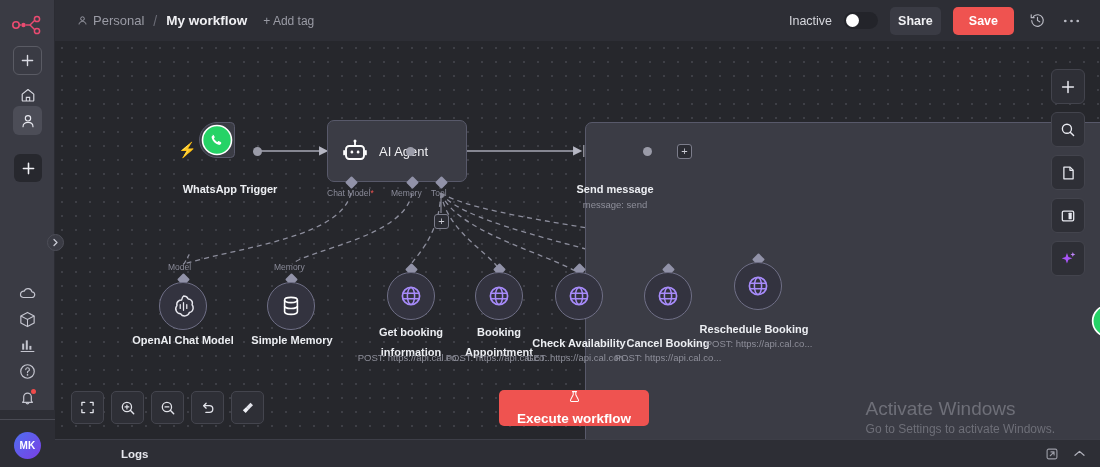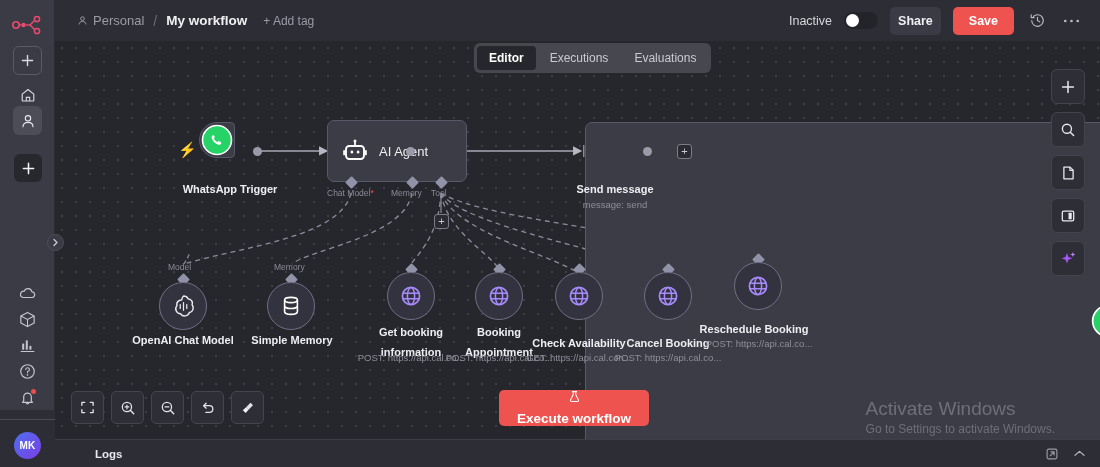--- a/index.html
+++ b/index.html
@@ -106,21 +106,21 @@
   .rt-btn { width:34px; height:35px; border-radius:6px; background:#2e2f36;
     border:1px solid #43444d; display:flex; align-items:center; justify-content:center;
     cursor:pointer; color:#e2e3ea; }
 
   
   .wm { position:absolute; right:45px; top:398px; text-align:left; z-index:11; }
   .wm1 { color:#6e6f78; font-size:19px; }
   .wm2 { color:#6e6f78; font-size:12px; margin-top:2px; }
   .logs { position:absolute; left:55px; top:439px; width:1045px; height:28px;
     background:#2d2e35; border-top:1px solid #3d3e47; display:flex; align-items:center; }
-  .logs-t { color:#e6e7ed; font-size:11.5px; font-weight:bold; margin-left:0; cursor:pointer;padding-left:40px; }
+  .logs-t { color:#e6e7ed; font-size:11.5px; font-weight:bold; margin-left:26px; cursor:pointer;padding-left:40px; }
   .logs-right { position:absolute; right:14px; display:flex; align-items:center; gap:14px; }
   .logs-ico { color:#9a9ba5; display:flex; align-items:center; cursor:pointer; }
 </style>
 </head>
 <body>
 
 <div class="app">
 
   <div class="sidebar">
     <div class="logo">
@@ -232,25 +232,20 @@
       <div class="hdr-ico">
         <svg width="17" height="6" viewBox="0 0 18 6">
           <circle cx="2.4" cy="3" r="1.45" fill="#b8b9c2"></circle>
           <circle cx="9" cy="3" r="1.45" fill="#b8b9c2"></circle>
           <circle cx="15.6" cy="3" r="1.45" fill="#b8b9c2"></circle>
         </svg>
       </div>
     </div>
   </div>
 
-  <div class="tabs">
-    <div class="tab active">Editor</div>
-    <div class="tab">Executions</div>
-    <div class="tab">Evaluations</div>
-  </div>
 
   <div class="canvas">
 
     <svg class="svg-layer">
 
       <line x1="202" y1="110" x2="268" y2="110" stroke="#a7a8b4" stroke-width="1.4"></line>
 
       <line x1="355" y1="110" x2="522" y2="110" stroke="#a7a8b4" stroke-width="1.4"></line>
 
       <line x1="592" y1="110" x2="620" y2="110" stroke="#a7a8b4" stroke-width="1.4"></line>

